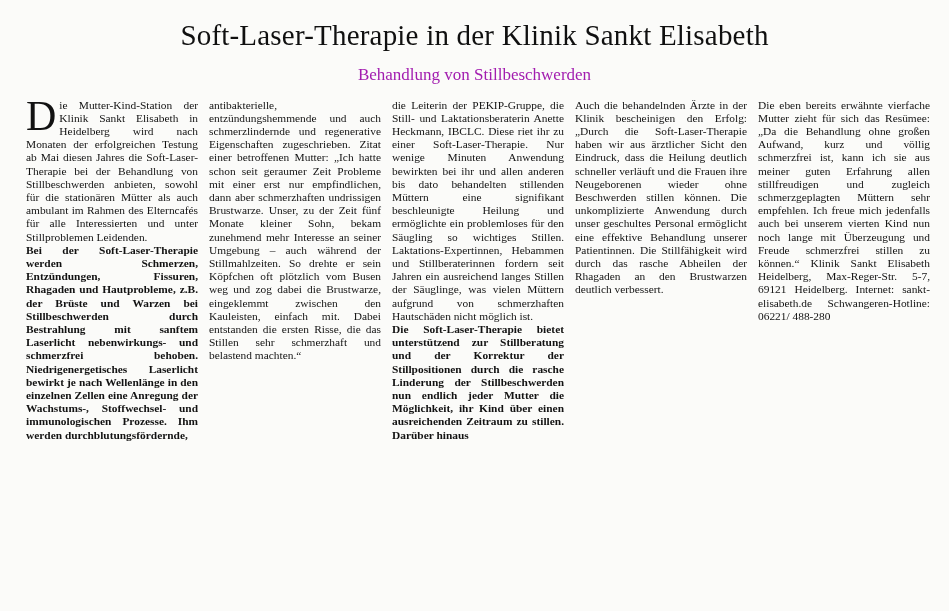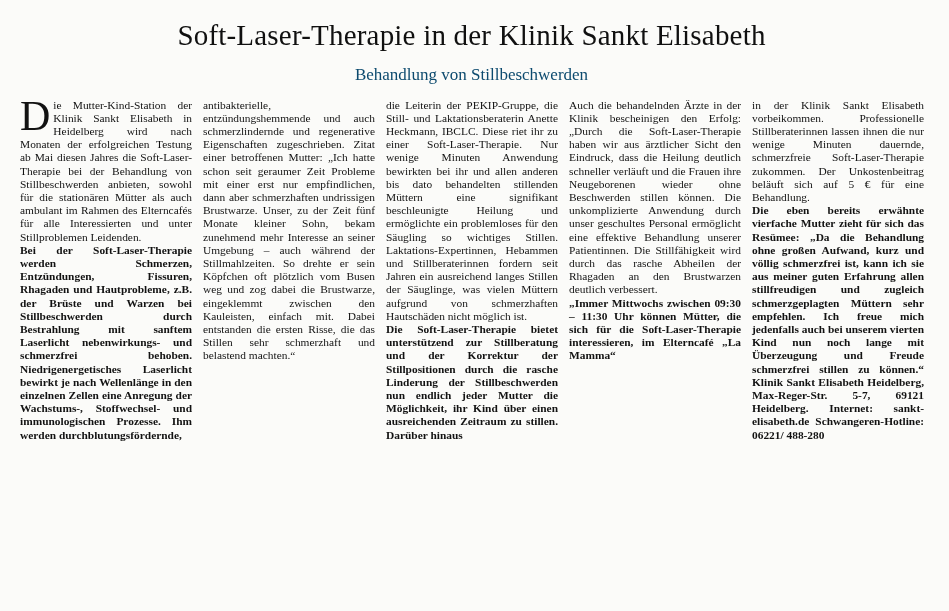--- a/index.html
+++ b/index.html
@@ -13,38 +13,38 @@
     overflow: hidden;
     font-family: "Liberation Serif", serif;
     color: #111111;
   }
   .page {
     position: relative;
     width: 949px;
     height: 611px;
     background: #fbfbf9;
     box-sizing: border-box;
-    padding: 14px 26px 6px 20px;
+    padding: 14px 26px 6px 26px;
   }
   .headline {
     text-align: center;
     font-family: "Liberation Serif", serif;
     font-size: 29px;
     font-weight: normal;
     letter-spacing: 0.2px;
     color: #101010;
     margin: 6px 0 0 0;
     line-height: 1.1;
   }
   .subhead {
     text-align: center;
     font-family: "Liberation Serif", serif;
     font-size: 17px;
     font-weight: normal;
-    color: #0c4a6e;
+    color: #a21caf;
     margin: 14px 0 0 0;
     line-height: 1.1;
   }
   .rule {
     margin: 10px auto 0 auto;
     width: 100%;
     height: 0px;
   }
   .columns {
     display: flex;
@@ -108,24 +108,22 @@
       <p>antibakterielle, entzündungshemmende und auch schmerzlindernde und regenerative Eigenschaften zugeschrieben. Zitat einer betroffenen Mutter: „Ich hatte schon seit geraumer Zeit Probleme mit einer erst nur empfindlichen, dann aber schmerzhaften undrissigen Brustwarze. Unser, zu der Zeit fünf Monate kleiner Sohn, bekam zunehmend mehr Interesse an seiner Umgebung – auch während der Stillmahlzeiten. So drehte er sein Köpfchen oft plötzlich vom Busen weg und zog dabei die Brustwarze, eingeklemmt zwischen den Kauleisten, einfach mit. Dabei entstanden die ersten Risse, die das Stillen sehr schmerzhaft und belastend machten.“</p>
     </div>
 
     <div class="col">
       <p>die Leiterin der PEKIP-Gruppe, die Still- und Laktationsberaterin Anette Heckmann, IBCLC. Diese riet ihr zu einer Soft-Laser-Therapie. Nur wenige Minuten Anwendung bewirkten bei ihr und allen anderen bis dato behandelten stillenden Müttern eine signifikant beschleunigte Heilung und ermöglichte ein problemloses für den Säugling so wichtiges Stillen. Laktations-Expertinnen, Hebammen und Stillberaterinnen fordern seit Jahren ein ausreichend langes Stillen der Säuglinge, was vielen Müttern aufgrund von schmerzhaften Hautschäden nicht möglich ist.</p>
       <p>Die Soft-Laser-Therapie bietet unterstützend zur Stillberatung und der Korrektur der Stillpositionen durch die rasche Linderung der Stillbeschwerden nun endlich jeder Mutter die Möglichkeit, ihr Kind über einen ausreichenden Zeitraum zu stillen. Darüber hinaus</p>
     </div>
 
     <div class="col">
       <p>Auch die behandelnden Ärzte in der Klinik bescheinigen den Erfolg: „Durch die Soft-Laser-Therapie haben wir aus ärztlicher Sicht den Eindruck, dass die Heilung deutlich schneller verläuft und die Frauen ihre Neugeborenen wieder ohne Beschwerden stillen können. Die unkomplizierte Anwendung durch unser geschultes Personal ermöglicht eine effektive Behandlung unserer Patientinnen. Die Stillfähigkeit wird durch das rasche Abheilen der Rhagaden an den Brustwarzen deutlich verbessert.</p>
-      <p>„Immer Mittwochs zwischen 09:30 – 11:30 Uhr können Mütter, die sich für die Soft-Laser-Therapie interessieren, im Elterncafé „La Mamma“</p>
     </div>
 
     <div class="col">
-      <p>in der Klinik Sankt Elisabeth vorbeikommen. Professionelle Stillberaterinnen lassen ihnen die nur wenige Minuten dauernde, schmerzfreie Soft-Laser-Therapie zukommen. Der Unkostenbeitrag beläuft sich auf 5 € für eine Behandlung.</p>
       <p>Die eben bereits erwähnte vierfache Mutter zieht für sich das Resümee: „Da die Behandlung ohne großen Aufwand, kurz und völlig schmerzfrei ist, kann ich sie aus meiner guten Erfahrung allen stillfreudigen und zugleich schmerzgeplagten Müttern sehr empfehlen. Ich freue mich jedenfalls auch bei unserem vierten Kind nun noch lange mit Überzeugung und Freude schmerzfrei stillen zu können.“ Klinik Sankt Elisabeth Heidelberg, Max-Reger-Str. 5-7, 69121 Heidelberg. Internet: sankt-elisabeth.de Schwangeren-Hotline: 06221/ 488-280</p>
     </div>
 
   </div>
 
   <div class="fade"></div>
 </div>
 
 </body></html>

